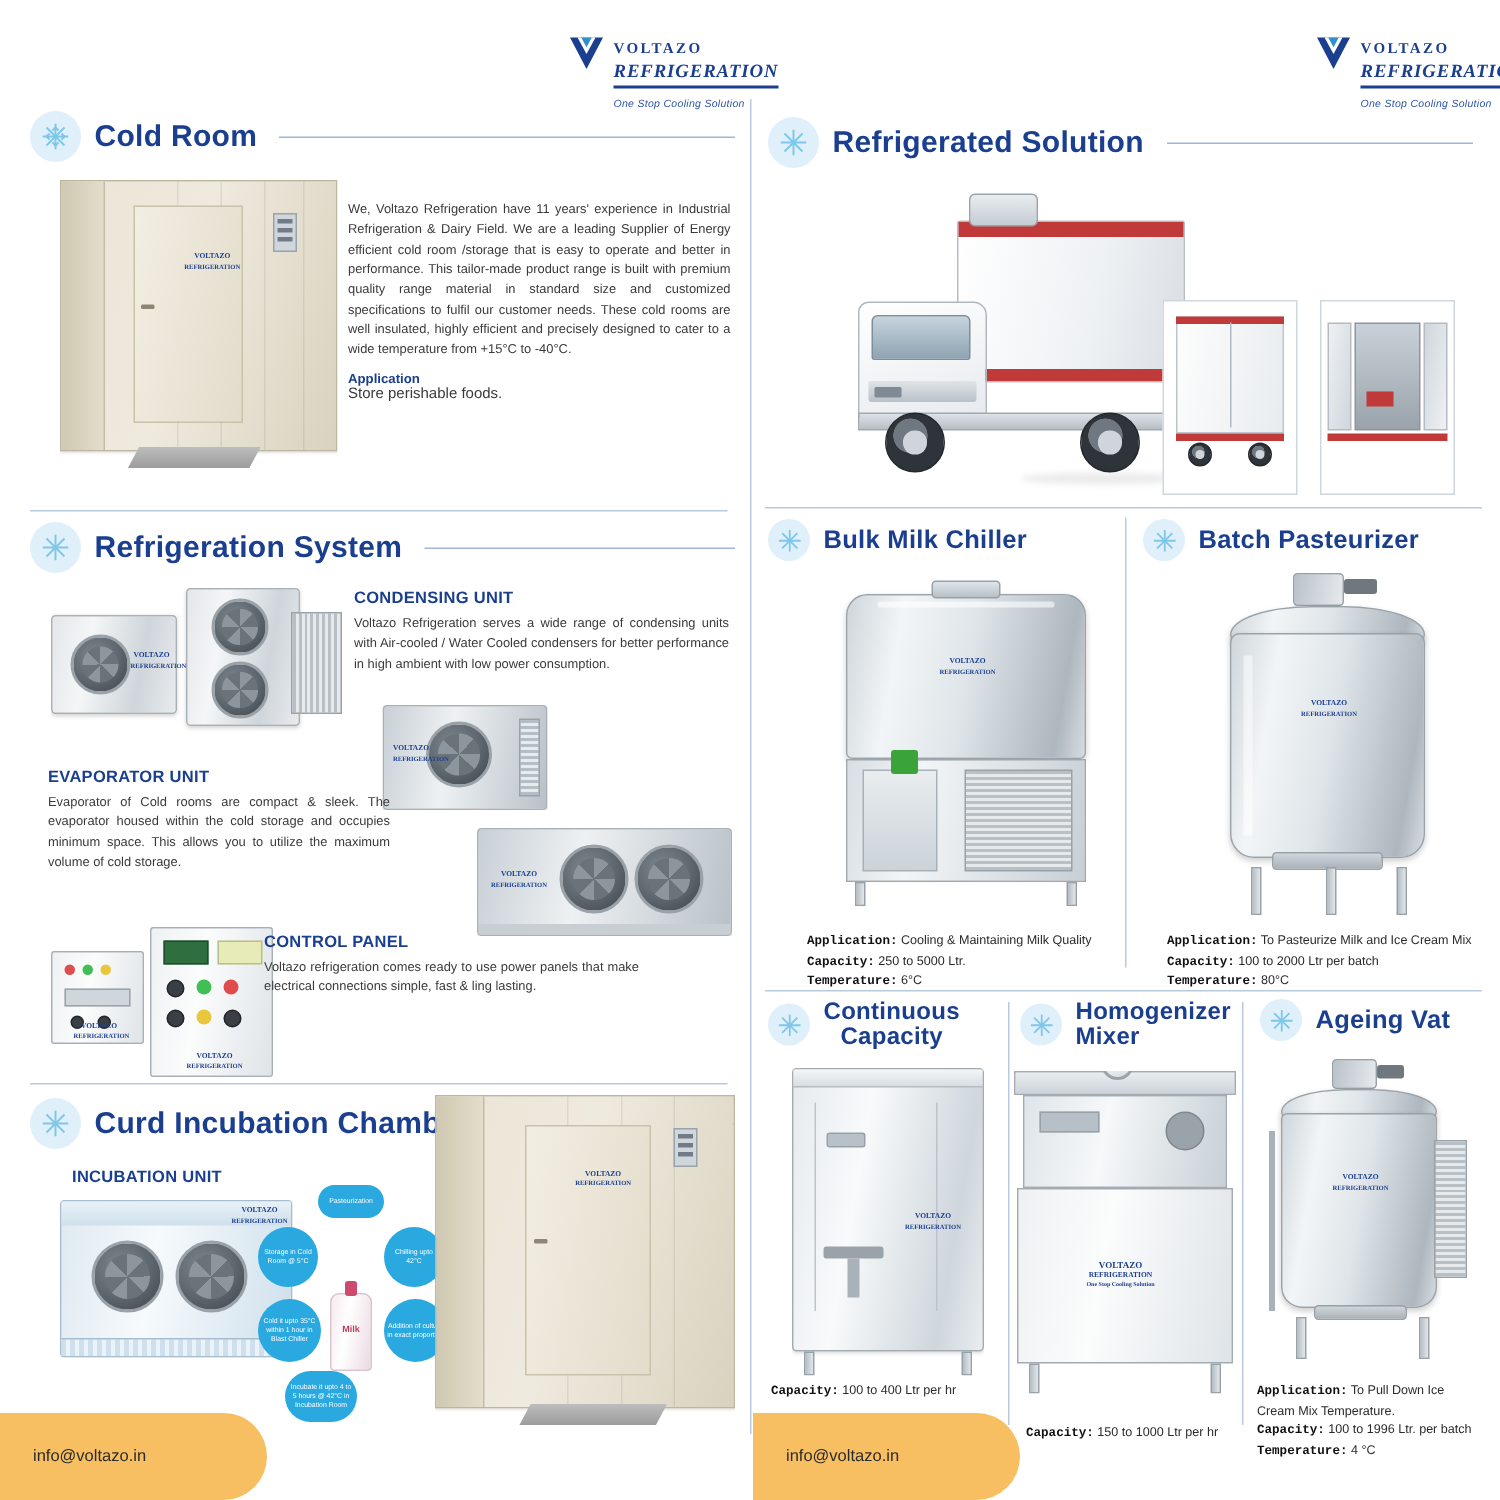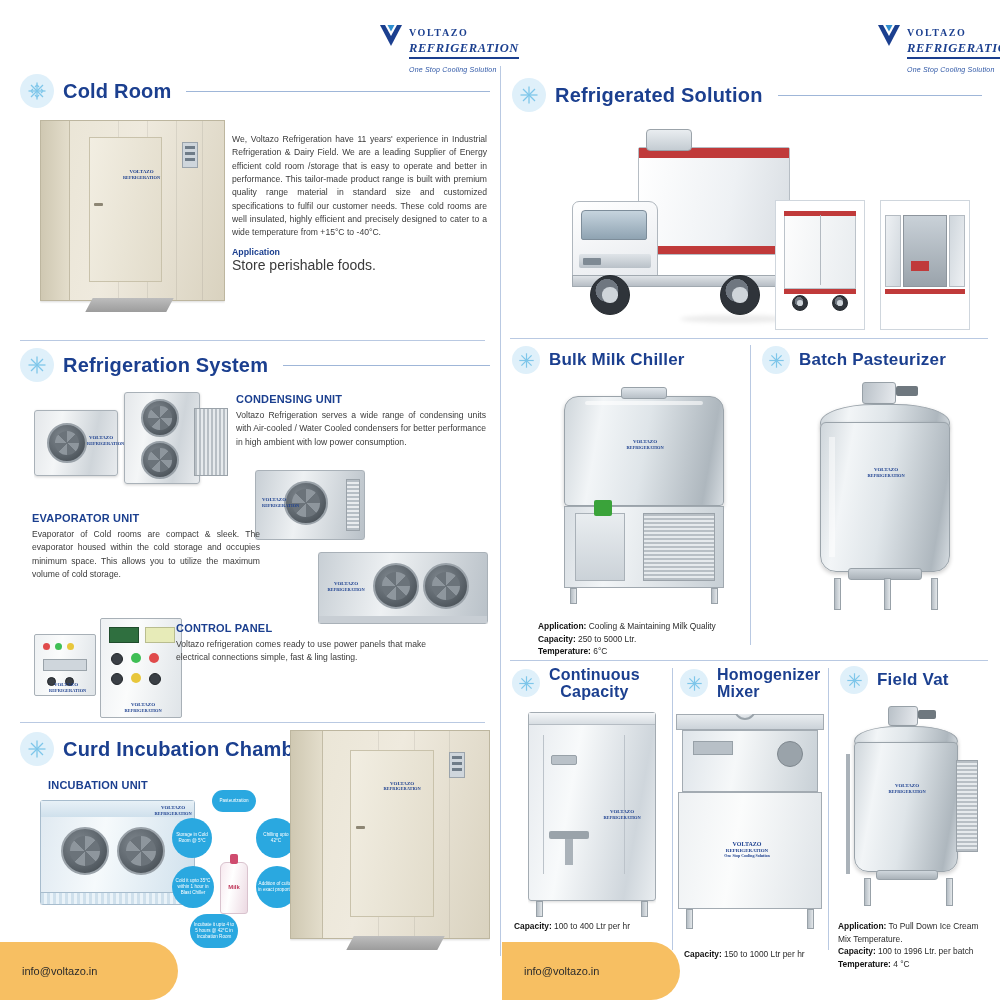--- a/index.html
+++ b/index.html
@@ -40,25 +40,25 @@
   }
   .sec-title.sm { font-size:17px; }
   .sec-title.xs { font-size:16px; line-height:1.08; white-space:normal; }
   .underline { flex:1 1 auto; height:1px; background:#9fb6d8; margin-left:6px; }
 
   
   .body-txt {
     font-size:8.6px; line-height:1.55; color:#3a3a3a; text-align:justify;
   }
   .app-label { color:#1b3f8f; font-weight:bold; font-size:8.8px; margin-top:7px; }
-  .app-txt { font-size:14px; color:#3a3a3a; }
+  .app-txt { font-size:10px; color:#3a3a3a; }
 
   .sub-head { color:#1b3f8f; font-weight:bold; font-size:11px; letter-spacing:.2px; }
   .spec { font-size:8.4px; color:#2b2b2b; line-height:1.5; }
-  .spec b { color:#111; }
+  .spec b { color:#111;font-family:Liberation Mono, monospace; }
 
   
   .hline { position:absolute; height:1px; background:#b9c9e2; }
   .vline { position:absolute; width:1px; background:#b9c9e2; }
 
   
   .footer-tab {
     position:absolute; height:58px; background:#f7bf62;
     border-top-right-radius:999px; border-bottom-right-radius:999px;
     display:flex; align-items:center; padding-left:22px;
@@ -515,20 +515,34 @@
     <div class="tank" style="left:20px; top:40px; width:130px; height:150px; border-radius:6px 6px 16px 16px;">
       <div class="brandtag" style="left:40px; top:44px; width:50px; color:#1b3f8f;">VOLTAZO<div class="b2">REFRIGERATION</div></div>
       <div style="position:absolute; left:8px; top:14px; width:6px; bottom:14px; background:rgba(255,255,255,.5);"></div>
     </div>
     <div style="position:absolute; left:48px; top:186px; width:74px; height:12px; background:linear-gradient(180deg,#cfd6dc,#aab2b9); border:1px solid #98a1a8; border-radius:3px;"></div>
     <div class="leg" style="left:34px; top:196px; height:32px;"></div>
     <div class="leg" style="left:131px; top:196px; height:32px;"></div>
     <div class="leg" style="left:84px; top:196px; height:32px;"></div>
   </div>
 
+  <div style="position:absolute; left:778px; top:620px; width:215px;">
+    <div class="spec">
+      <b>Application:</b>
+      <span>To Pasteurize Milk and Ice Cream Mix</span>
+    </div>
+    <div class="spec">
+      <b>Capacity:</b>
+      <span>100 to 2000 Ltr per batch</span>
+    </div>
+    <div class="spec">
+      <b>Temperature:</b>
+      <span>80°C</span>
+    </div>
+  </div>
 
   <div style="position:absolute; left:512px; top:666px; width:155px;text-align:center;">
     <div class="sec-head">
       <span class="flake small">
         <svg width="17" height="17" viewBox="0 0 20 20" stroke="#7ec6ea" stroke-width="1.4" fill="none">
           <line x1="10" y1="1.5" x2="10" y2="18.5"></line>
             <line x1="1.5" y1="10" x2="18.5" y2="10"></line>
           <line x1="4" y1="4" x2="16" y2="16"></line>
             <line x1="16" y1="4" x2="4" y2="16"></line>
         </svg>
@@ -602,21 +616,21 @@
   <div style="position:absolute; left:840px; top:666px; width:150px;">
     <div class="sec-head">
       <span class="flake small">
         <svg width="17" height="17" viewBox="0 0 20 20" stroke="#7ec6ea" stroke-width="1.4" fill="none">
           <line x1="10" y1="1.5" x2="10" y2="18.5"></line>
             <line x1="1.5" y1="10" x2="18.5" y2="10"></line>
           <line x1="4" y1="4" x2="16" y2="16"></line>
             <line x1="16" y1="4" x2="4" y2="16"></line>
         </svg>
       </span>
-      <span class="sec-title sm">Field Vat</span>
+      <span class="sec-title sm">Ageing Vat</span>
     </div>
   </div>
 
   <div class="ill" style="left:836px; top:706px; width:148px; height:215px;">
     <div style="position:absolute; left:52px; top:0; width:30px; height:20px; background:linear-gradient(100deg,#b9c1c8,#e7eaee); border:1px solid #98a1a8; border-radius:3px;"></div>
     <div style="position:absolute; left:82px; top:4px; width:18px; height:9px; background:#6f787f; border-radius:2px;"></div>
     <div class="tank" style="left:18px; top:20px; width:104px; height:30px; border-radius:50%/60%;"></div>
     <div class="tank" style="left:18px; top:36px; width:104px; height:130px; border-radius:4px 4px 14px 14px;">
       <div class="brandtag" style="left:26px; top:40px; width:52px; color:#1b3f8f;">VOLTAZO<div class="b2">REFRIGERATION</div></div>
     </div>

